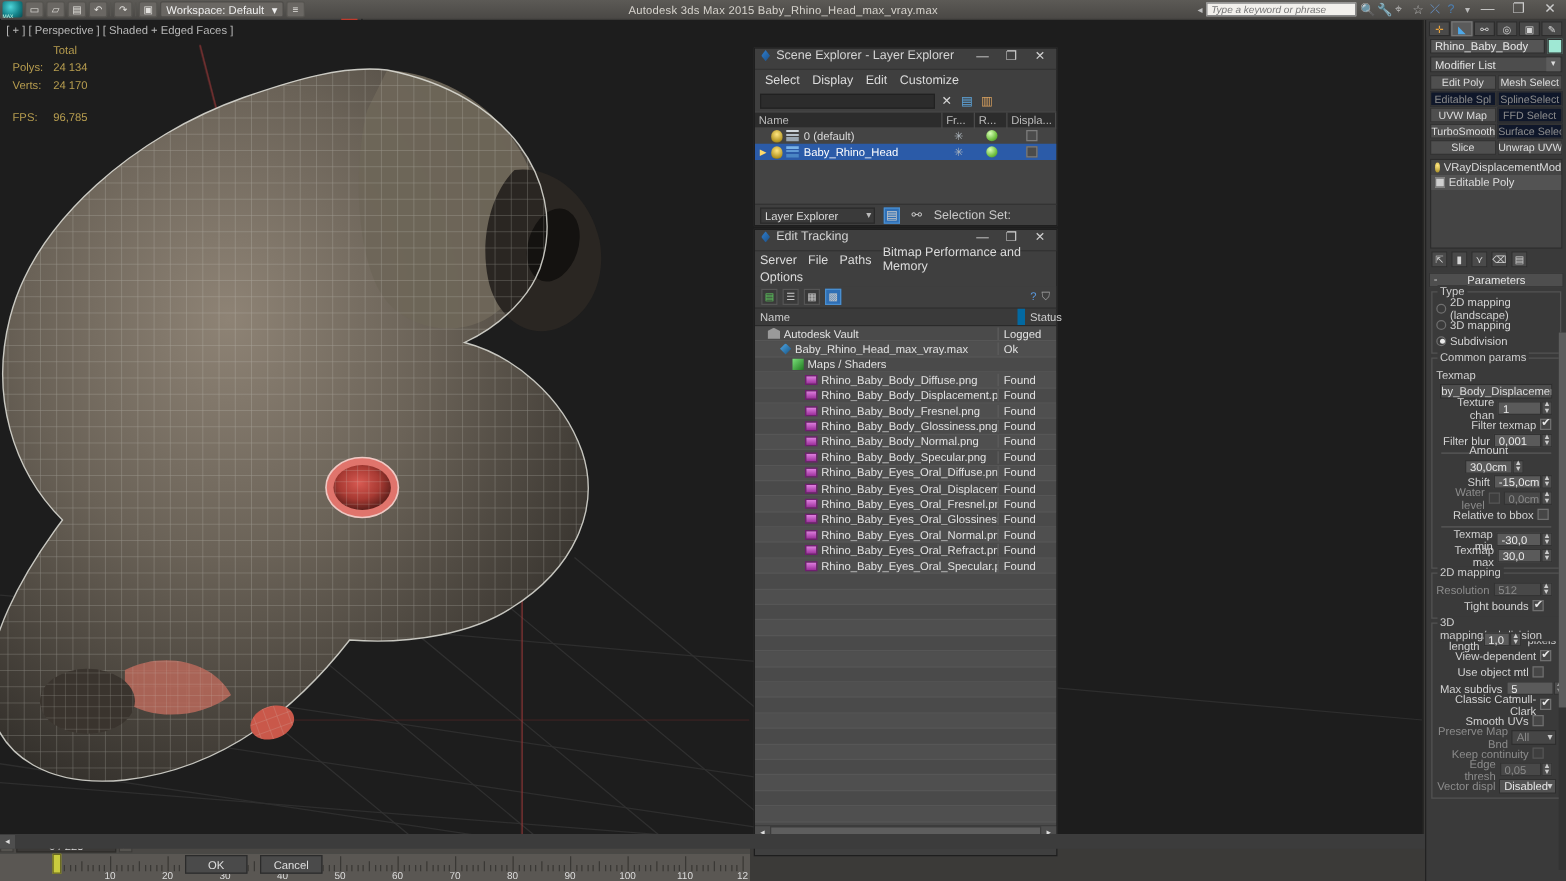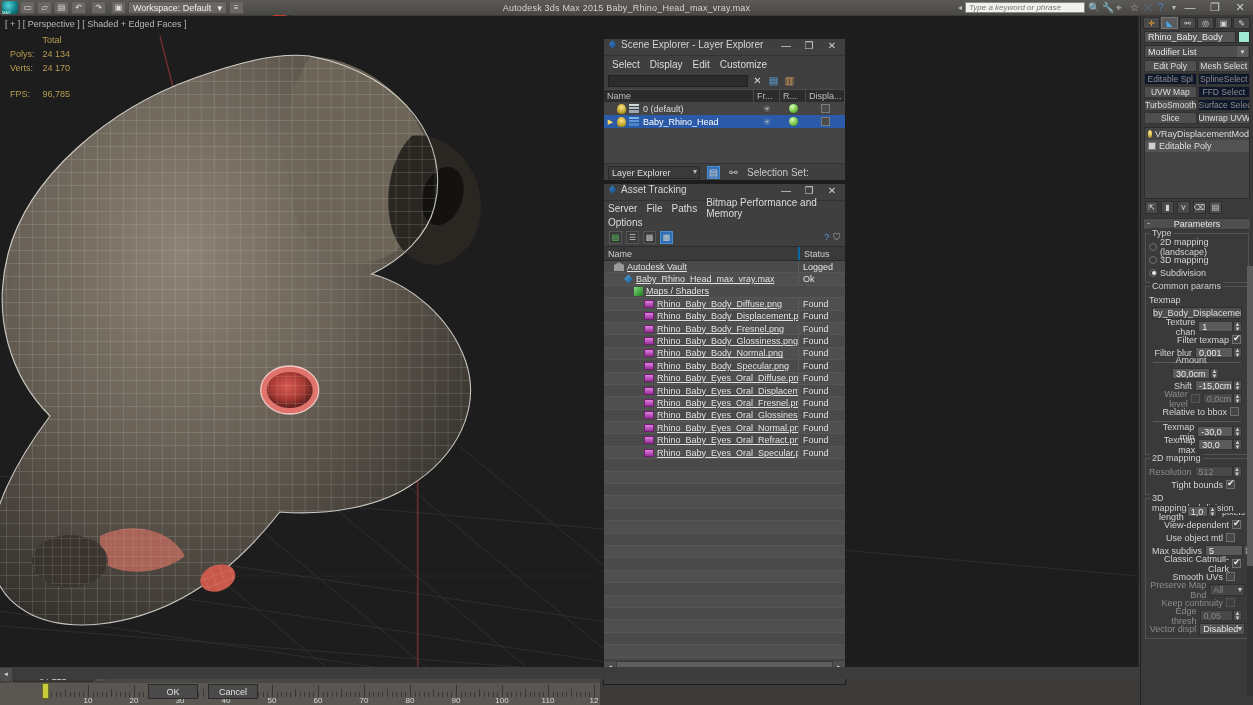--- a/index.html
+++ b/index.html
@@ -104,21 +104,21 @@
   .at-menus span { font-size:10px; color:#dcdcdc; }
   .at-toolrow { height:18px; background:#3f3f3f; display:flex; align-items:center; gap:4px; padding:0 5px; border-bottom:1px solid #2d2d2d;}
   .at-tb { width:13px; height:13px; border:1px solid #555; background:#3a3a3a; display:flex; align-items:center; justify-content:center; font-size:8px; }
   .at-tb.on { background:#2f6fb5; border-color:#4a8fd0; }
   .at-head { height:14px; background:#3a3a3a; display:flex; border-bottom:1px solid #2a2a2a; }
   .at-head .c { font-size:9px; color:#cfcfcf; line-height:14px; padding-left:4px; }
   .at-list { background:#4a4a4a; height:399px; overflow:hidden; }
   .at-row { height:12.4px; display:flex; align-items:center; font-size:9px; color:#e2e2e2;
       border-bottom:1px solid #565656; }
   .at-row:nth-child(even) { background:#4f4f4f; }
-  .at-row .nm { flex:1; display:flex; align-items:center; gap:3px; overflow:hidden; white-space:nowrap;text-decoration:underline; }
+  .at-row .nm { flex:1; display:flex; align-items:center; gap:3px; overflow:hidden; white-space:nowrap; }
   .at-row .st { width:47px; border-left:1px solid #5d5d5d; padding-left:4px; color:#e2e2e2; }
   .png-ico { width:10px; height:8px; background:linear-gradient(#e07fe0,#9b2f9b);
       border:1px solid #6e1f6e; display:inline-block; flex:none; }
   .vault-ico { width:10px; height:9px; background:#9a9a9a; display:inline-block; flex:none;
       clip-path:polygon(0 30%,50% 0,100% 30%,100% 100%,0 100%); }
   .max-ico { width:9px; height:9px; background:linear-gradient(135deg,#4ea8e8,#15507f); display:inline-block; flex:none;
       clip-path:polygon(50% 0,100% 50%,50% 100%,0 50%); }
   .maps-ico { width:9px; height:9px; background:linear-gradient(135deg,#7ae07a,#1f7a1f); display:inline-block; flex:none; }
   .hscroll { height:12px; background:#3c3c3c; display:flex; align-items:center; }
   .hscroll .ar { width:12px; height:11px; background:#4e4e4e; font-size:7px; text-align:center; line-height:11px; color:#ddd; }
@@ -558,21 +558,21 @@
       <div class="se-combo">Layer Explorer</div>
       <div class="se-ico" style="background:#2f6fb5;border:1px solid #4a8fd0;">▤</div>
       <div class="se-ico">⚯</div>
       <span>Selection Set:</span>
     </div>
   </div>
 
   <div class="win" id="assetTracking">
     <div class="win-title">
       <span class="diamond"></span>
-      <span class="t">Asset Tracking</span>
+      <span class="t">Edit Tracking</span>
       <div class="win-ctrl">
         <div>—</div>
         <div>❐</div>
         <div>✕</div>
       </div>
     </div>
     <div class="at-menus">
       <div class="row">
         <span>Server</span>
         <span>File</span>
@@ -588,21 +588,21 @@
       <div class="at-tb">☰</div>
       <div class="at-tb">▦</div>
       <div class="at-tb on">▩</div>
       <div style="margin-left:auto;display:flex;gap:4px;">
         <div style="color:#5a9ae0;font-size:9px;">?</div>
         <div style="color:#aaa;font-size:9px;">⛉</div>
       </div>
     </div>
     <div class="at-head">
       <div class="c" style="flex:1;">Name</div>
-      <div class="c" style="width:47px;border-left:2px solid #0369a1;">Status</div>
+      <div class="c" style="width:31px;border-left:6px solid #0369a1;">Status</div>
     </div>
     <div class="at-list" id="atList">
         <div class="at-row">
           <span class="nm" style="padding-left:10px">
             <span class="vault-ico"></span>
             <span>Autodesk Vault</span>
           </span>
           <span class="st">Logged</span>
         </div>
         <div class="at-row">

